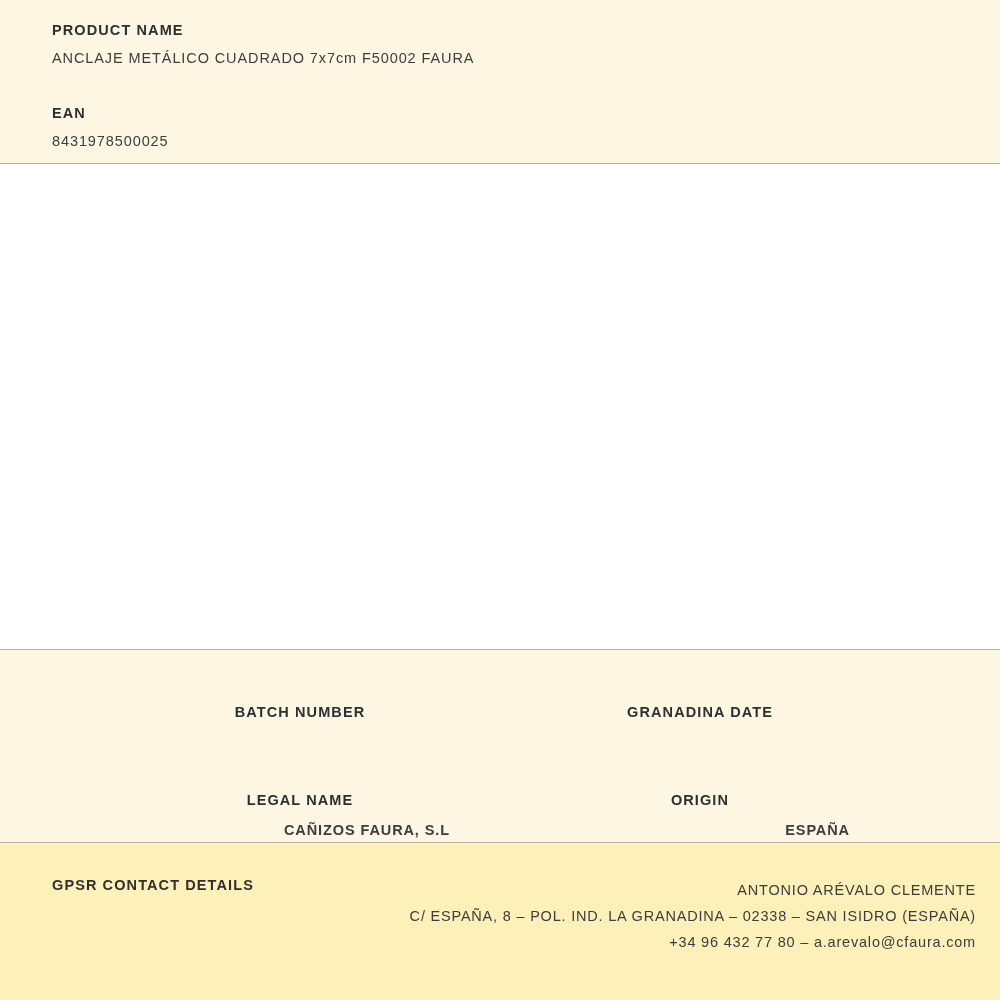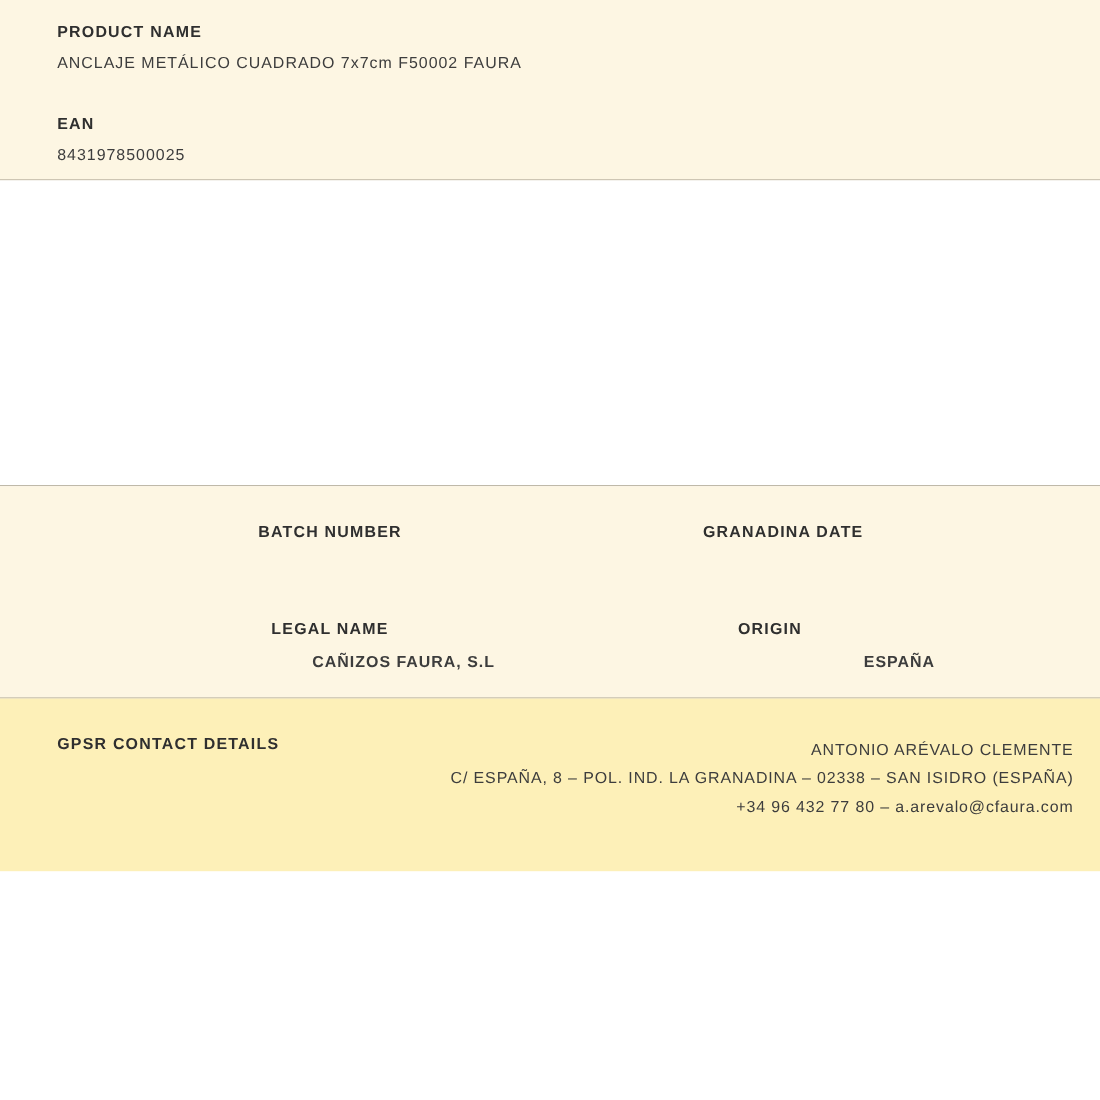--- a/index.html
+++ b/index.html
@@ -9,21 +9,21 @@
   body {
     width: 1000px;
     height: 1000px;
     font-family: "Liberation Sans", sans-serif;
     background: #ffffff;
     color: #3d3d3d;
     overflow: hidden;
   }
   .page {
     width: 1000px;
-    height: 792px;
+    height: 1000px;
     position: relative;
     display: flex;
     flex-direction: column;
   }
 
   
   .top-section {
     background: #fdf6e3;
     padding: 22px 0 0 0;
     height: 164px;
@@ -90,21 +90,21 @@
   }
   .mid-val {
     font-size: 14.5px;
     letter-spacing: 0.9px;
     color: #3d3d3d;
     font-weight: 700;
     line-height: 1.2;
     min-height: 17px;
     text-align: right;
   }
-  .row-1 { padding-top: 34px; gap: 12px; }
+  .row-1 { padding-top: 54px; }
   .row-1 .mid-val { margin-top: 20px; }
   .row-2 { padding-top: 34px; }
   .row-2 .mid-val { margin-top: 12px; }
 
   
   .footer {
     background: #fdf0b8;
     height: 157px;
     box-sizing: border-box;
     position: relative;

